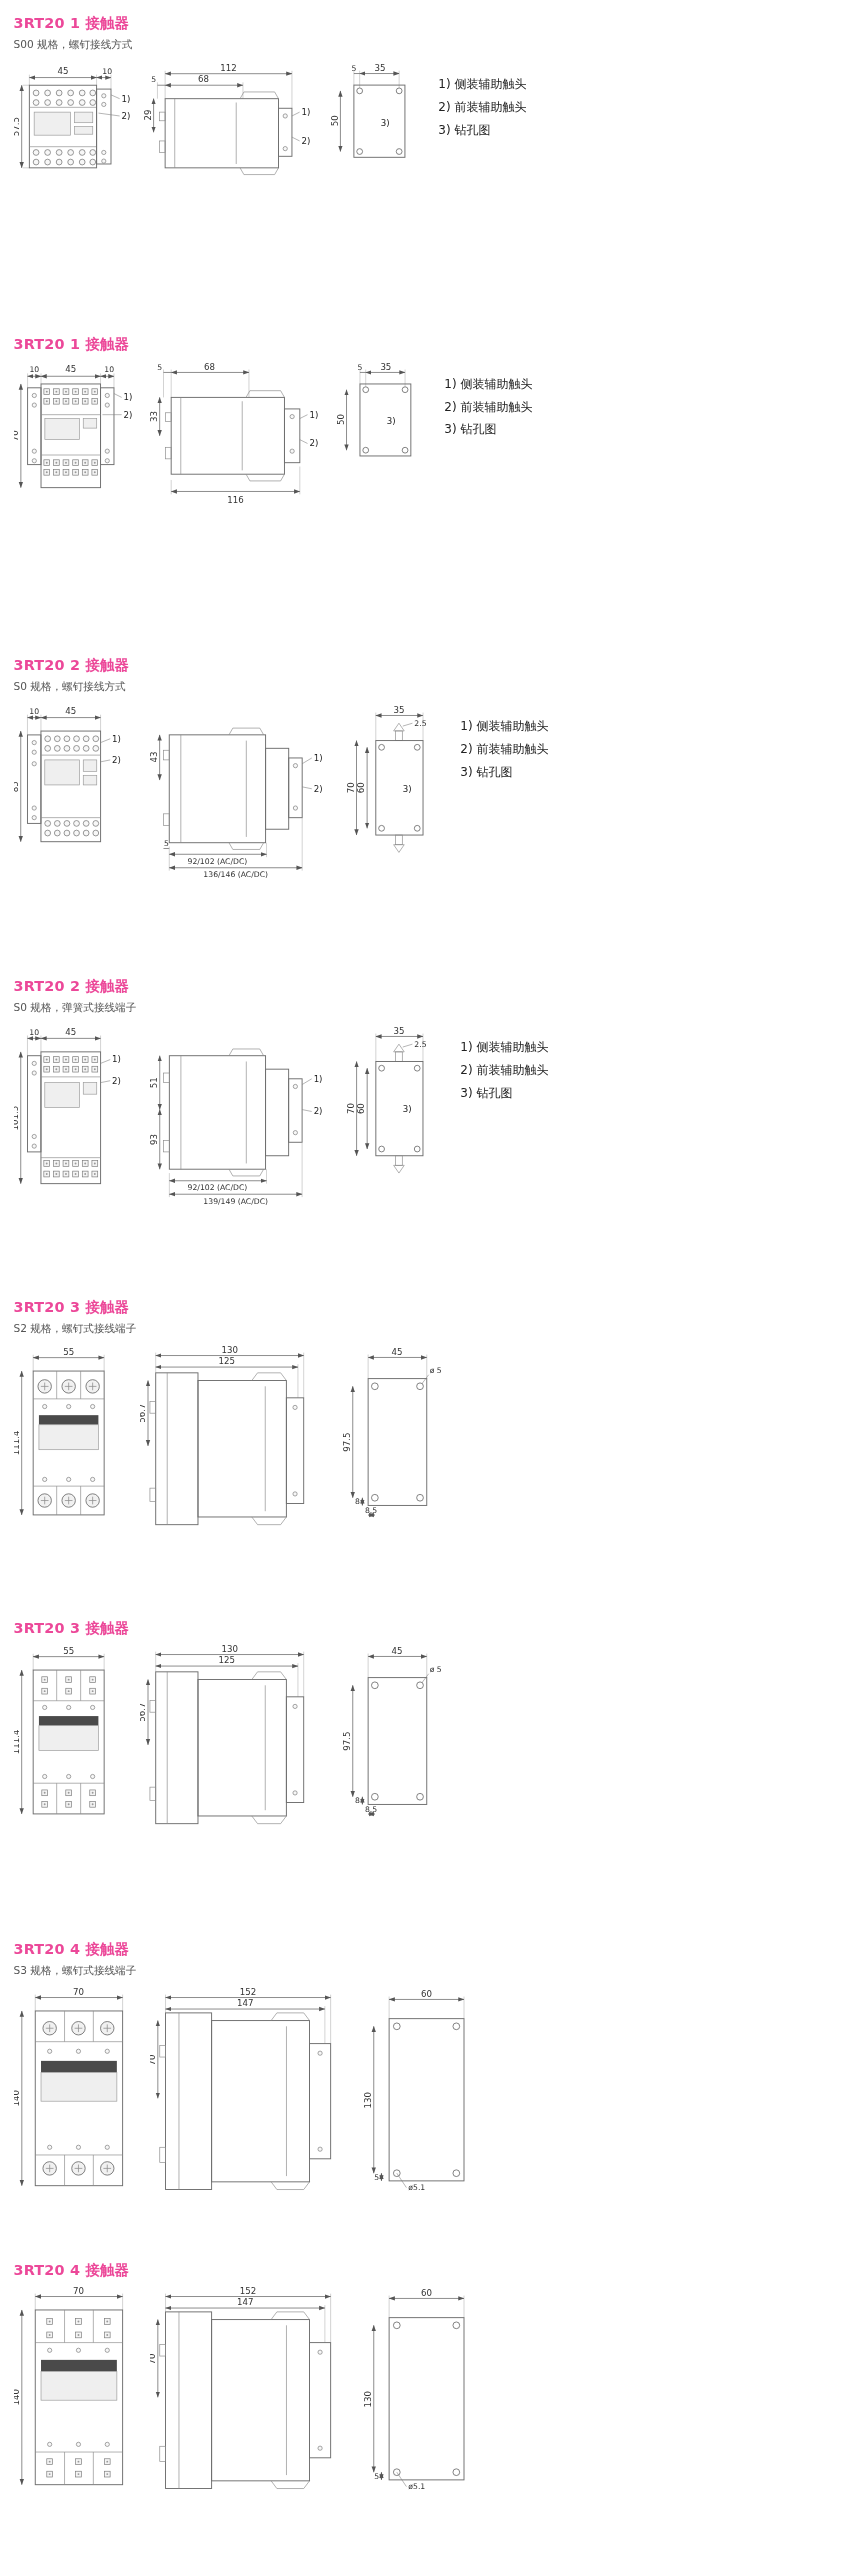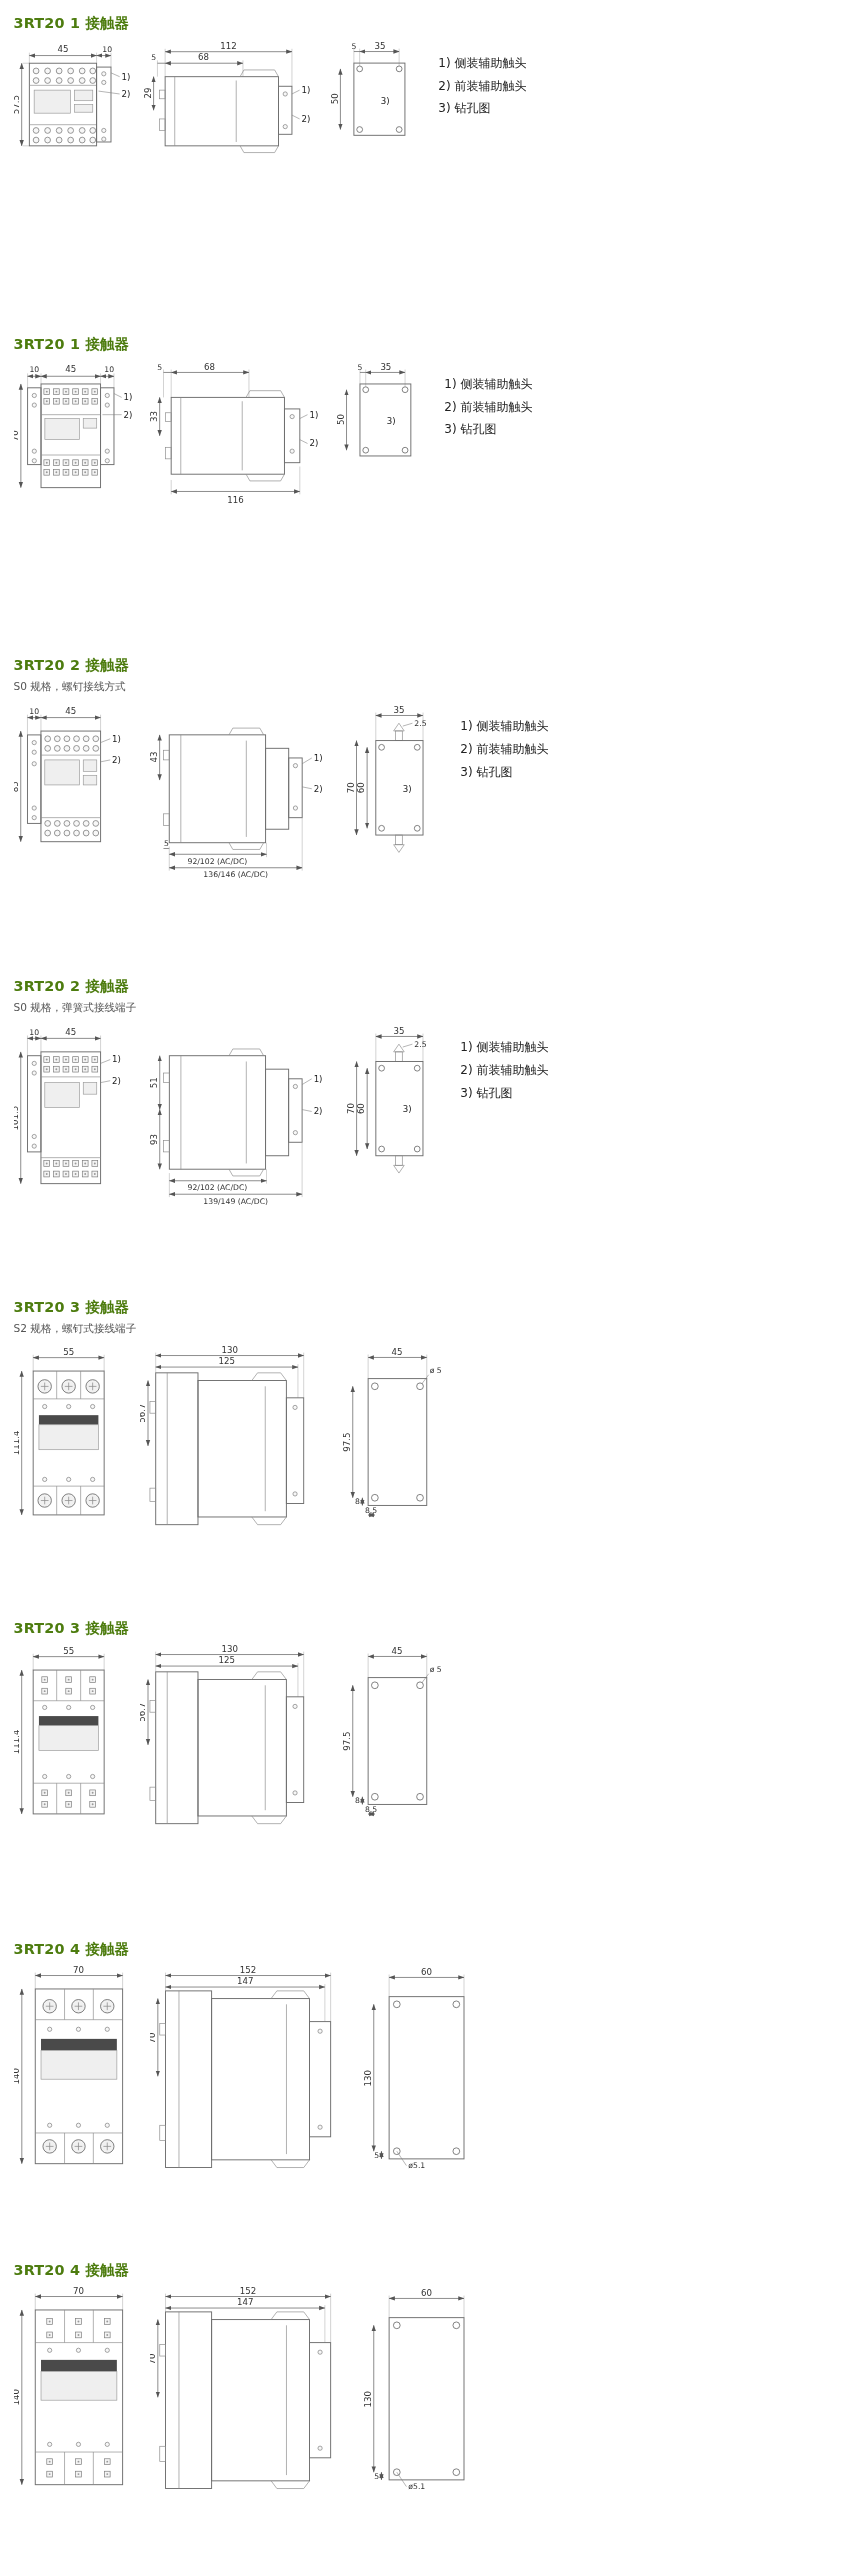--- a/index.html
+++ b/index.html
@@ -1,21 +1,21 @@
 <!DOCTYPE html>
 <html><head>
 <meta charset="utf-8">
 <style>
   *{margin:0;padding:0;box-sizing:border-box}
   html,body{background:#fff}
   body{width:866px;height:2576px;overflow:hidden;position:relative;
        font-family:"DejaVu Sans","Liberation Sans",sans-serif;color:#1a1a1a}
   .page{padding:13.5px 0 0 13.5px}
   .sec{height:321px}
-  .sec h2{font-size:14.4px;font-weight:bold;color:#4d7c0f;letter-spacing:0.2px;margin:0 0 5.8px 0}
+  .sec h2{font-size:14.4px;font-weight:bold;color:#ec4899;letter-spacing:0.2px;margin:0 0 5.8px 0}
   .sub{font-size:10.6px;color:#555;margin:0 0 7.7px 0}
   .row{display:flex;align-items:flex-start}
   .c1{margin-right:9.6px}
   .c2{margin-right:9.6px}
   .c3{margin-right:9.6px}
   .legend{font-size:12px;color:#222;line-height:1.9;margin-top:13.5px;white-space:nowrap}
   svg{display:block}
   svg text{font-family:"DejaVu Sans","Liberation Sans",sans-serif}
   .o{fill:none;stroke:#6f6f6f;stroke-width:1}
   .oth{fill:none;stroke:#8c8c8c;stroke-width:.7}
@@ -57,20 +57,21 @@
     <g id="holeL">
         <circle r="3.5" fill="#fff" stroke="#6f6f6f" stroke-width=".9"></circle>
       </g>
   </defs>
 </svg>
 
 <div class="page">
 
 <section class="sec">
   <h2>3RT20 1 接触器</h2>
+  <p class="sub">S00 规格，螺钉接线方式</p>
   <div class="row">
     <svg class="c1" width="121" height="159" viewBox="0 0 126 165">
       <line class="ext" x1="16" y1="15" x2="16" y2="26"></line>
           <line class="ext" x1="86" y1="15" x2="86" y2="26"></line>
           <line class="ext" x1="101" y1="15" x2="101" y2="30"></line>
       <line class="dim" x1="16" y1="18" x2="86" y2="18" marker-start="url(#ar)" marker-end="url(#ar)"></line>
       <line class="dim" x1="86" y1="18" x2="101" y2="18" marker-start="url(#ar)" marker-end="url(#ar)"></line>
       <text class="dimt" x="51" y="14" text-anchor="middle">45</text>
       <text class="dimt8" x="97" y="14" text-anchor="middle">10</text>
       <line class="ext" x1="9" y1="26" x2="16" y2="26"></line>
@@ -662,20 +663,21 @@
       <line class="dim" x1="30" y1="178" x2="37" y2="178" marker-start="url(#ar)" marker-end="url(#ar)"></line>
       <text class="dimt8" x="33" y="176" text-anchor="middle">8.5</text>
       <line class="dim" x1="24" y1="160" x2="24" y2="168" marker-start="url(#ar)" marker-end="url(#ar)"></line>
       <text class="dimt8" x="19" y="167" text-anchor="middle">8</text>
     </svg>
   </div>
 </section>
 
 <section class="sec">
   <h2>3RT20 4 接触器</h2>
+  <p class="sub">S3 规格，螺钉式接线端子</p>
   <div class="row">
     <svg class="c1" width="127" height="216" viewBox="0 0 132 225">
       <line class="ext" x1="22" y1="9" x2="22" y2="26"></line>
           <line class="ext" x1="113" y1="9" x2="113" y2="26"></line>
       <line class="dim" x1="22" y1="12" x2="113" y2="12" marker-start="url(#ar)" marker-end="url(#ar)"></line>
       <text class="dimt" x="67" y="9" text-anchor="middle">70</text>
       <line class="dim" x1="8" y1="26" x2="8" y2="208" marker-start="url(#ar)" marker-end="url(#ar)"></line>
       <text class="dimt" transform="rotate(-90 5 117)" x="5" y="117" text-anchor="middle">140</text>
       <rect class="o" x="22" y="26" width="91" height="182"></rect>
       <line class="oth" x1="52.5" y1="26" x2="52.5" y2="58"></line>

